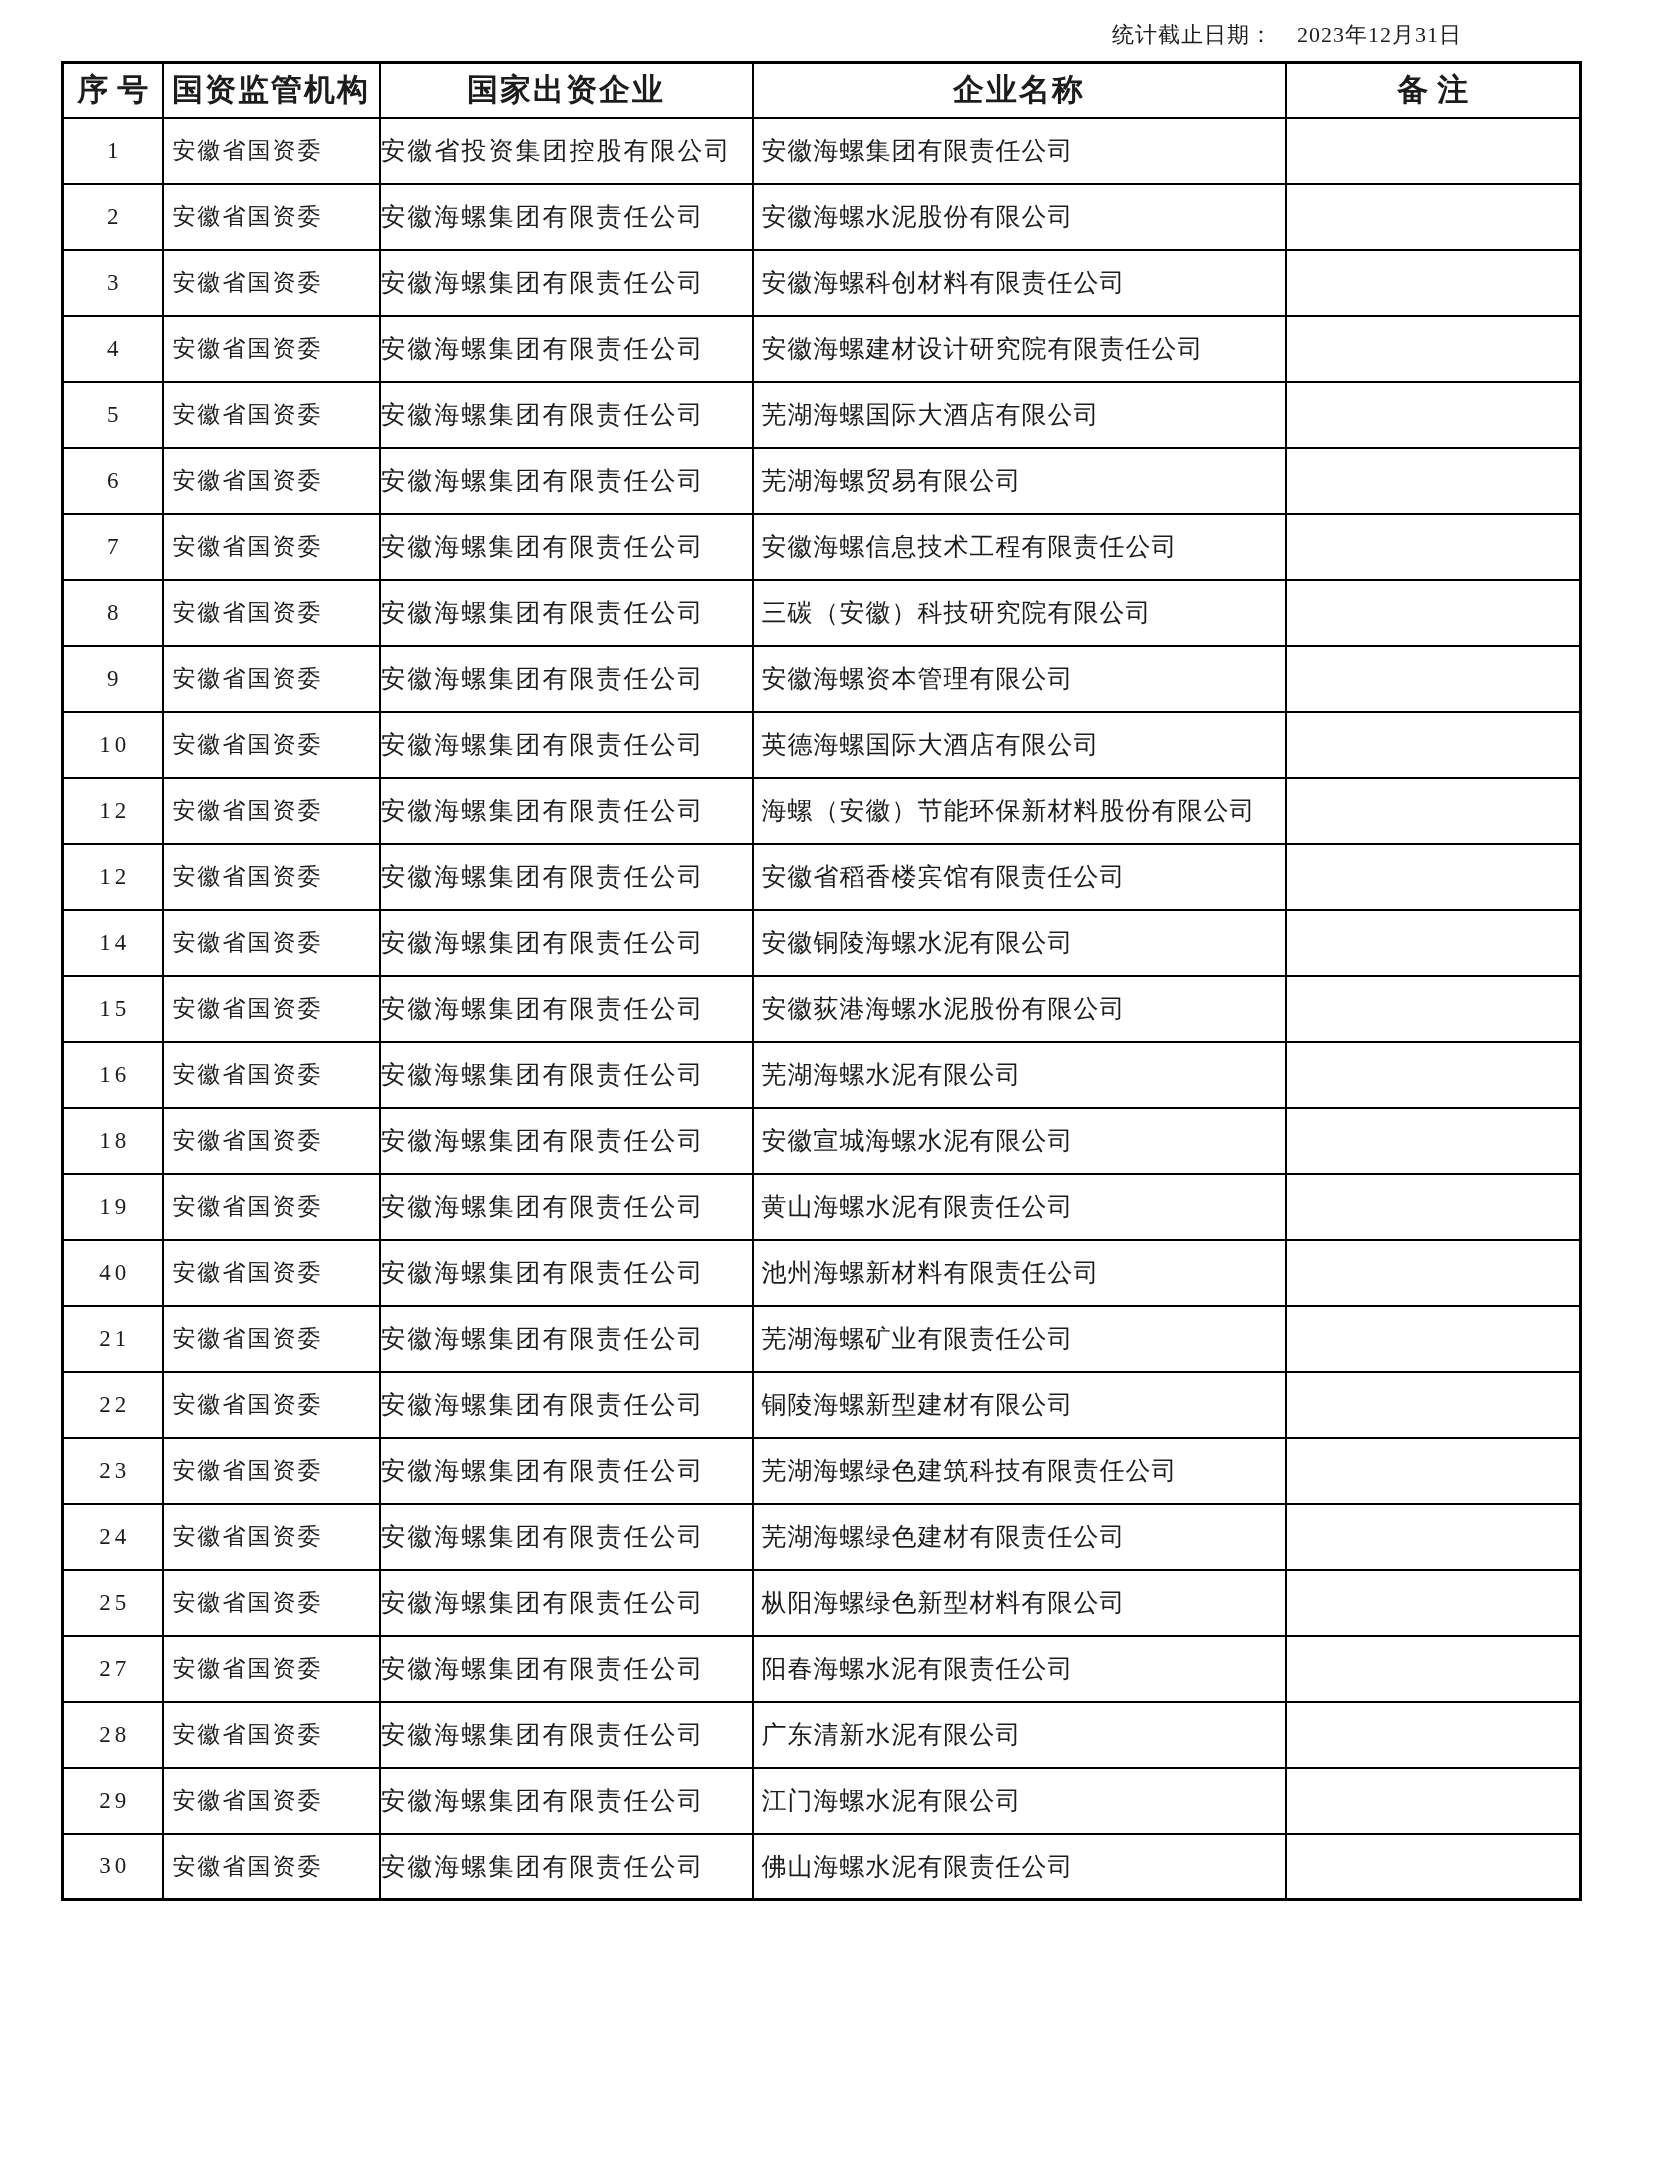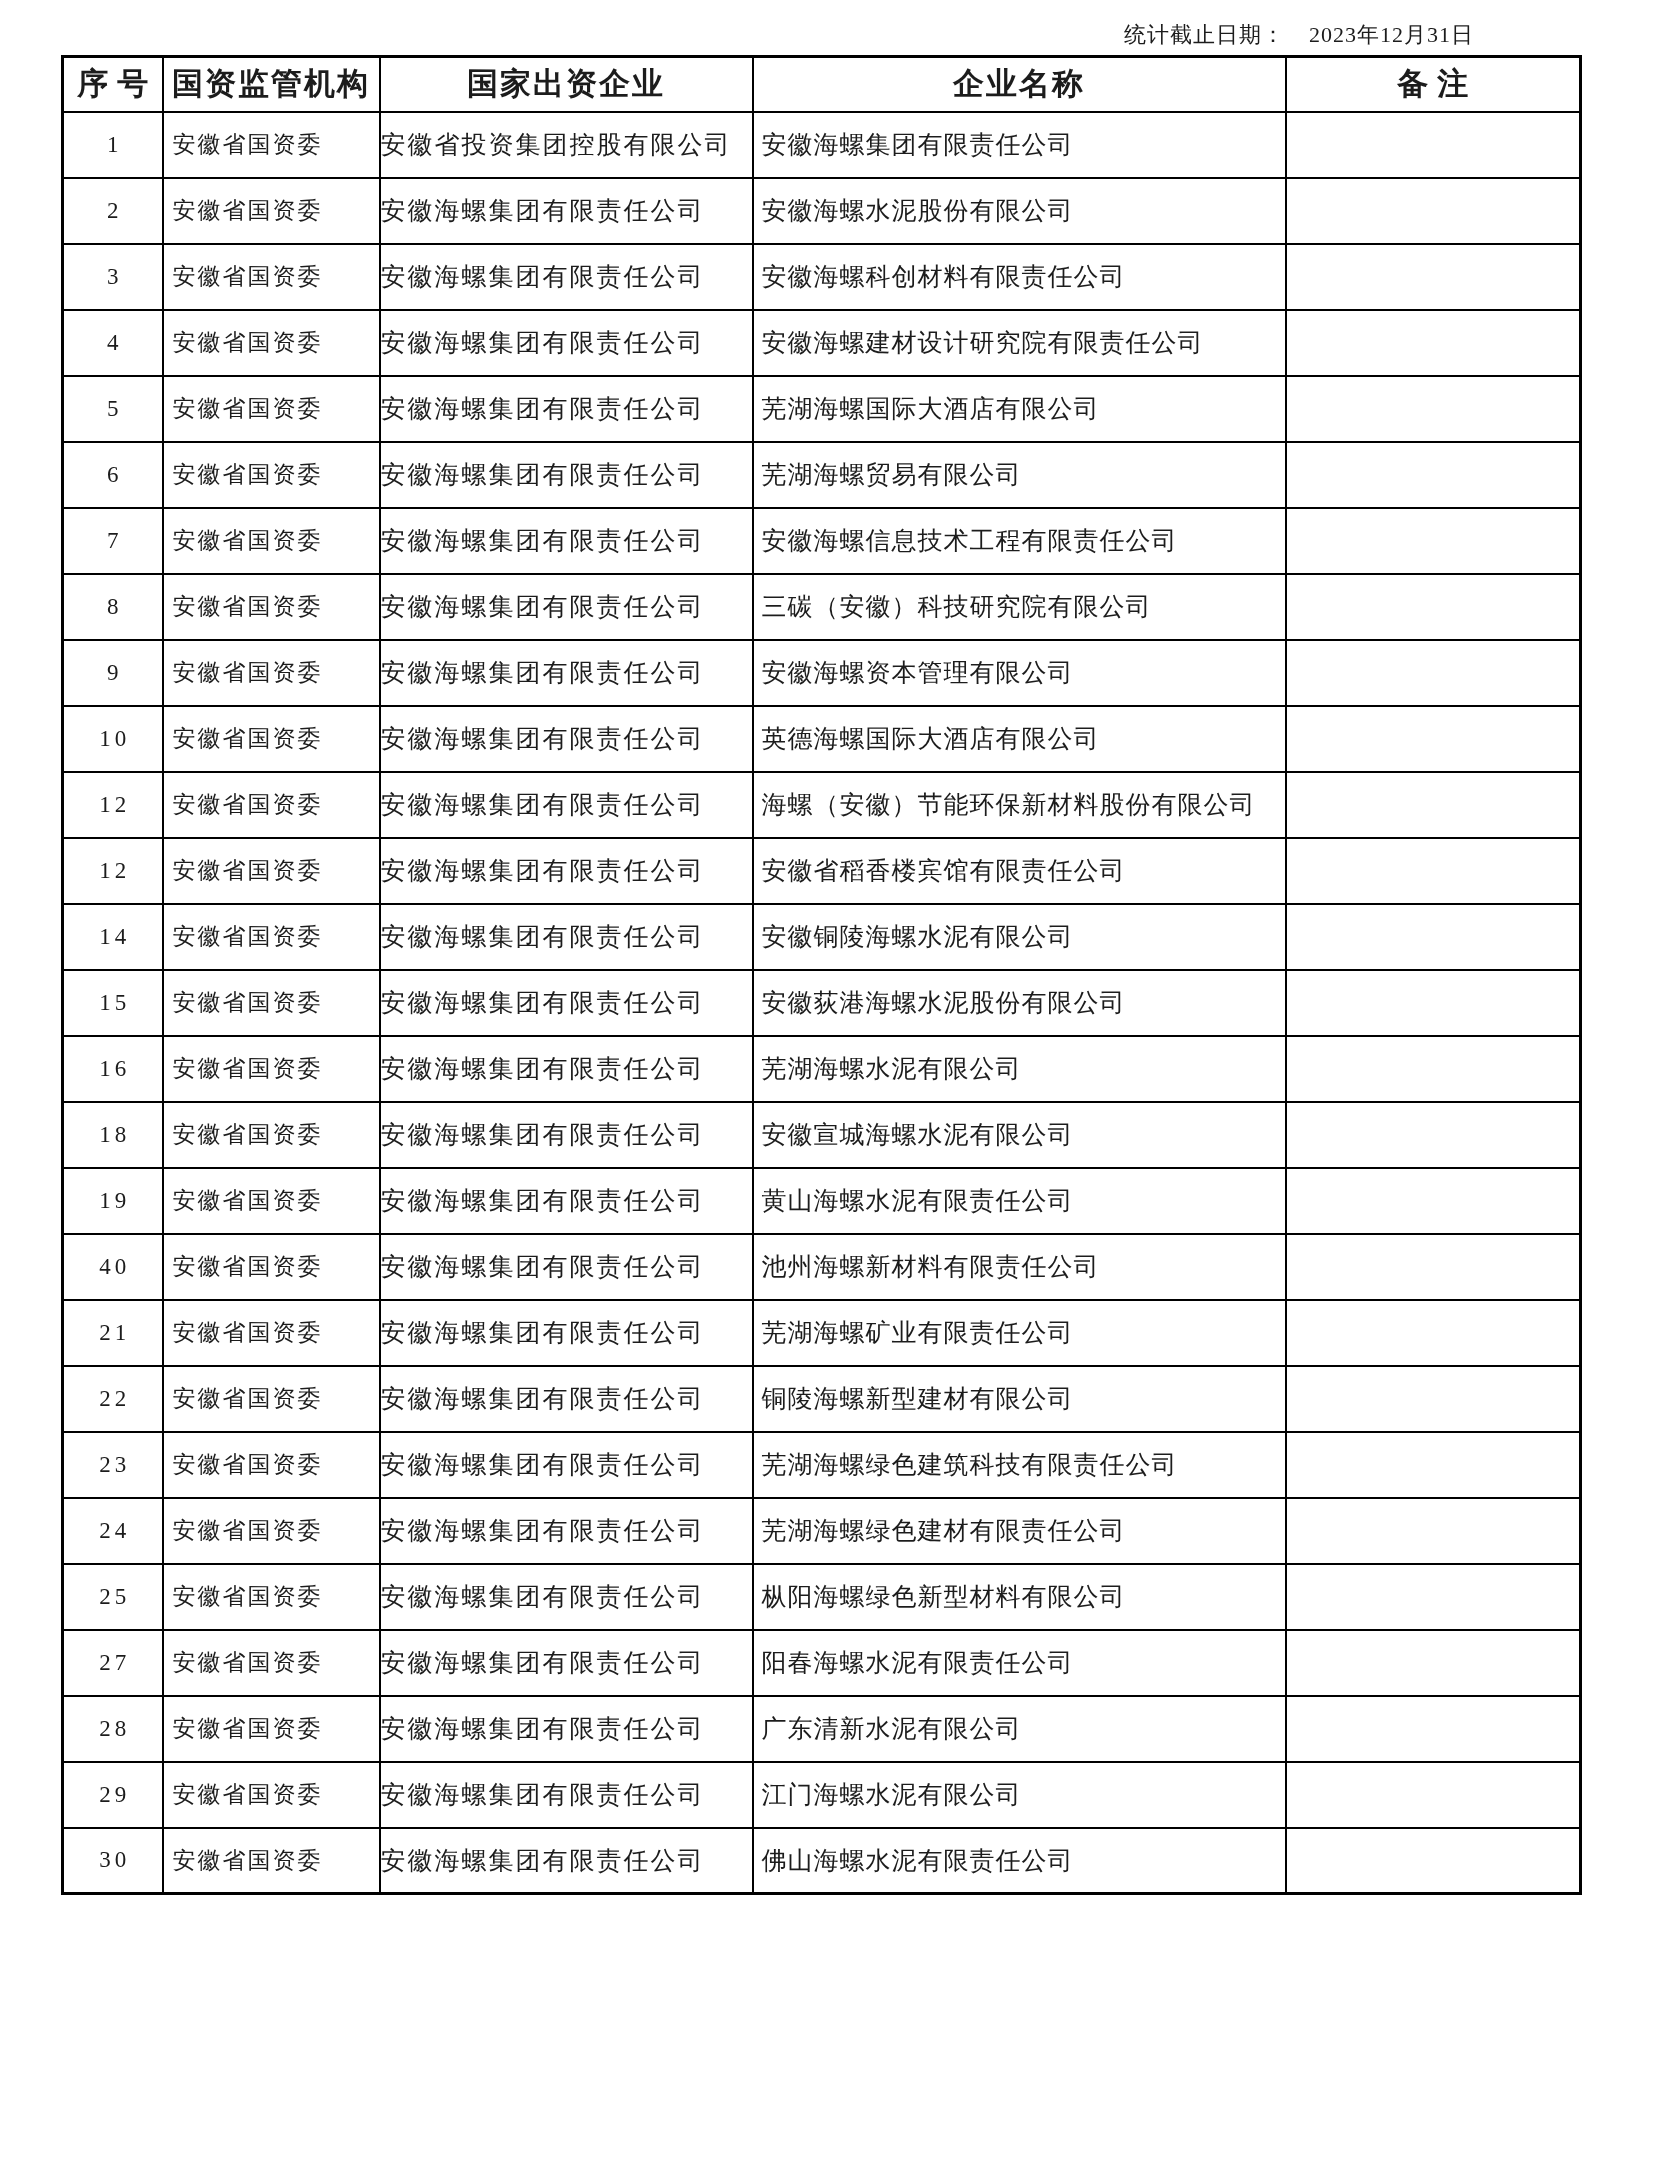--- a/index.html
+++ b/index.html
@@ -22,27 +22,26 @@
     position: absolute;
     top: 20px;
     left: 1112px;
     display: flex;
     align-items: baseline;
     gap: 24px;
     font-size: 22px;
     letter-spacing: 1px;
     color: #1c1c1c;
     white-space: nowrap;
-    margin-left: 12px;
   }
   
   .grid-table {
     position: absolute;
     left: 61px;
-    top: 55px;
+    top: 61px;
     width: 1518px;
     border-collapse: collapse;
     table-layout: fixed;
     background: #ffffff;
   }
   .grid-table, .grid-table th, .grid-table td {
     border: 2px solid #000000;
   }
   .grid-table { border-width: 3px; }
   .grid-table th {

